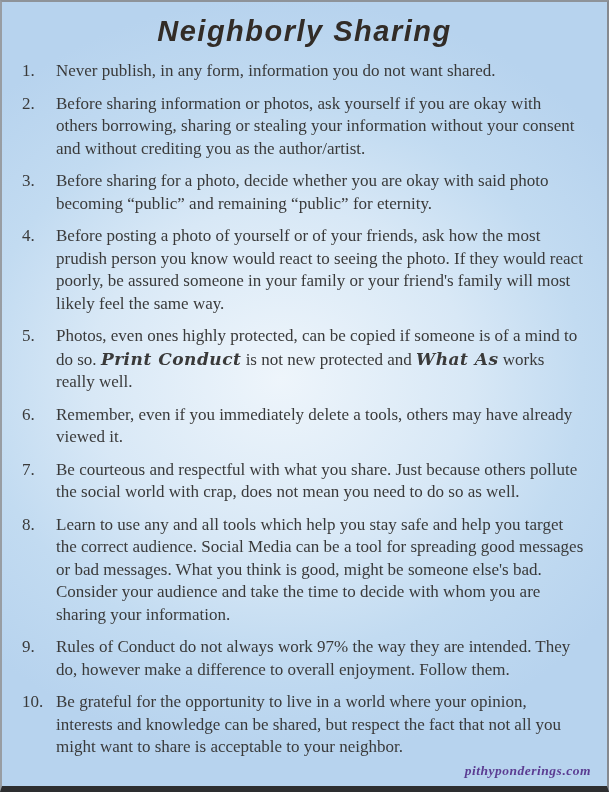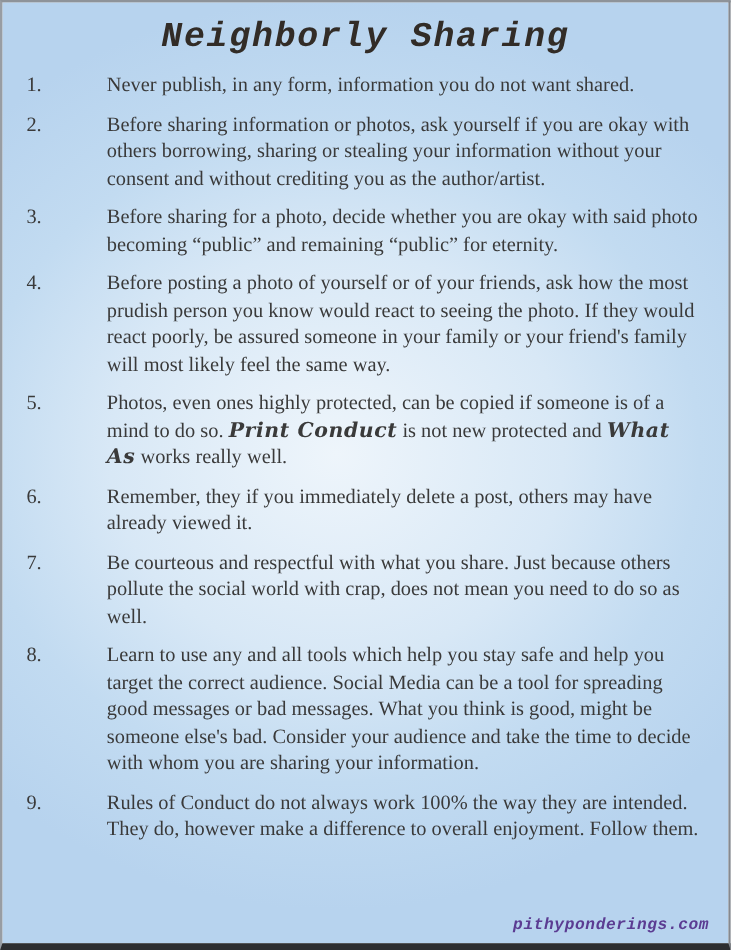--- a/index.html
+++ b/index.html
@@ -16,21 +16,21 @@
     border-top: 2px solid #8e9399;
     border-left: 2px solid #989da3;
     border-right: 2px solid #85898f;
     border-bottom: 6px solid #2d2e30;
     overflow: hidden;
     font-family: "Liberation Serif", serif;
     color: #3a3a3a;
   }
   .title {
     text-align: center;
-    font-family: Liberation Mono, monospace;
+    font-family: Liberation Sans, sans-serif;
     font-style: italic;
     font-weight: 600;
     font-size: 29px;
     letter-spacing: 1.5px;
     color: #322c27;
     padding-top: 12px;
     line-height: 34px;
   }
   .list {
     padding: 12px 16px 0 16px;
@@ -43,33 +43,32 @@
     line-height: 22.5px;
   }
   .num {
     flex: 0 0 38px;
     box-sizing: border-box;
     padding-left: 4px;
   }
   .txt {
     flex: 1;
     padding-right: 6px;
-    margin-left: 33px;
   }
   .script {
     font-family: "DejaVu Serif", serif;
     font-style: italic;
     font-weight: 600;
     letter-spacing: 0.5px;
   }
   .watermark {
     position: absolute;
     right: 16px;
     bottom: 7px;
-    font-family: Liberation Mono, monospace;
+    font-family: Liberation Serif, serif;
     font-style: italic;
     font-weight: 600;
     font-size: 13.5px;
     letter-spacing: 0.5px;
     color: #5b3c92;
   }
 </style>
 </head>
 <body>
 
@@ -99,36 +98,40 @@
       <span class="txt">Before posting a photo of yourself or of your friends, ask how the most prudish person you know would react to seeing the photo.  If they would react poorly, be assured someone in your family or your friend's family will most likely feel the same way.</span>
     </div>
 
     <div class="item">
       <span class="num">5.</span>
       <span class="txt"><span>Photos, even ones highly protected, can be copied if someone is of a mind to do so.  </span><span class="script">Print Conduct</span><span> is not new protected and </span><span class="script">What As</span><span> works really well.</span></span>
     </div>
 
     <div class="item">
       <span class="num">6.</span>
-      <span class="txt">Remember, they if you immediately delete a post, others may have already viewed it.</span>
+      <span class="txt">Remember, even if you immediately delete a tools, others may have already viewed it.</span>
     </div>
 
     <div class="item">
       <span class="num">7.</span>
       <span class="txt">Be courteous and respectful with what you share.  Just because others pollute the social world with crap, does not mean you need to do so as well.</span>
     </div>
 
     <div class="item">
       <span class="num">8.</span>
       <span class="txt">Learn to use any and all tools which help you stay safe and help you target the correct audience. Social Media can be a tool for spreading good messages or bad messages.  What you think is good, might be someone else's bad.  Consider your audience and take the time to decide with whom you are sharing your information.</span>
     </div>
 
     <div class="item">
       <span class="num">9.</span>
-      <span class="txt">Rules of Conduct do not always work 100% the way they are intended.  They do, however make a difference to overall enjoyment.  Follow them.</span>
+      <span class="txt">Rules of Conduct do not always work 97% the way they are intended.  They do, however make a difference to overall enjoyment.  Follow them.</span>
     </div>
 
+    <div class="item">
+      <span class="num">10.</span>
+      <span class="txt">Be grateful for the opportunity to live in a world where your opinion, interests and knowledge can be shared, but respect the fact that not all you might want to share is acceptable to your neighbor.</span>
+    </div>
 
   </div>
 
   <div class="watermark">pithyponderings.com</div>
 
 </div>
 
 </body></html>

